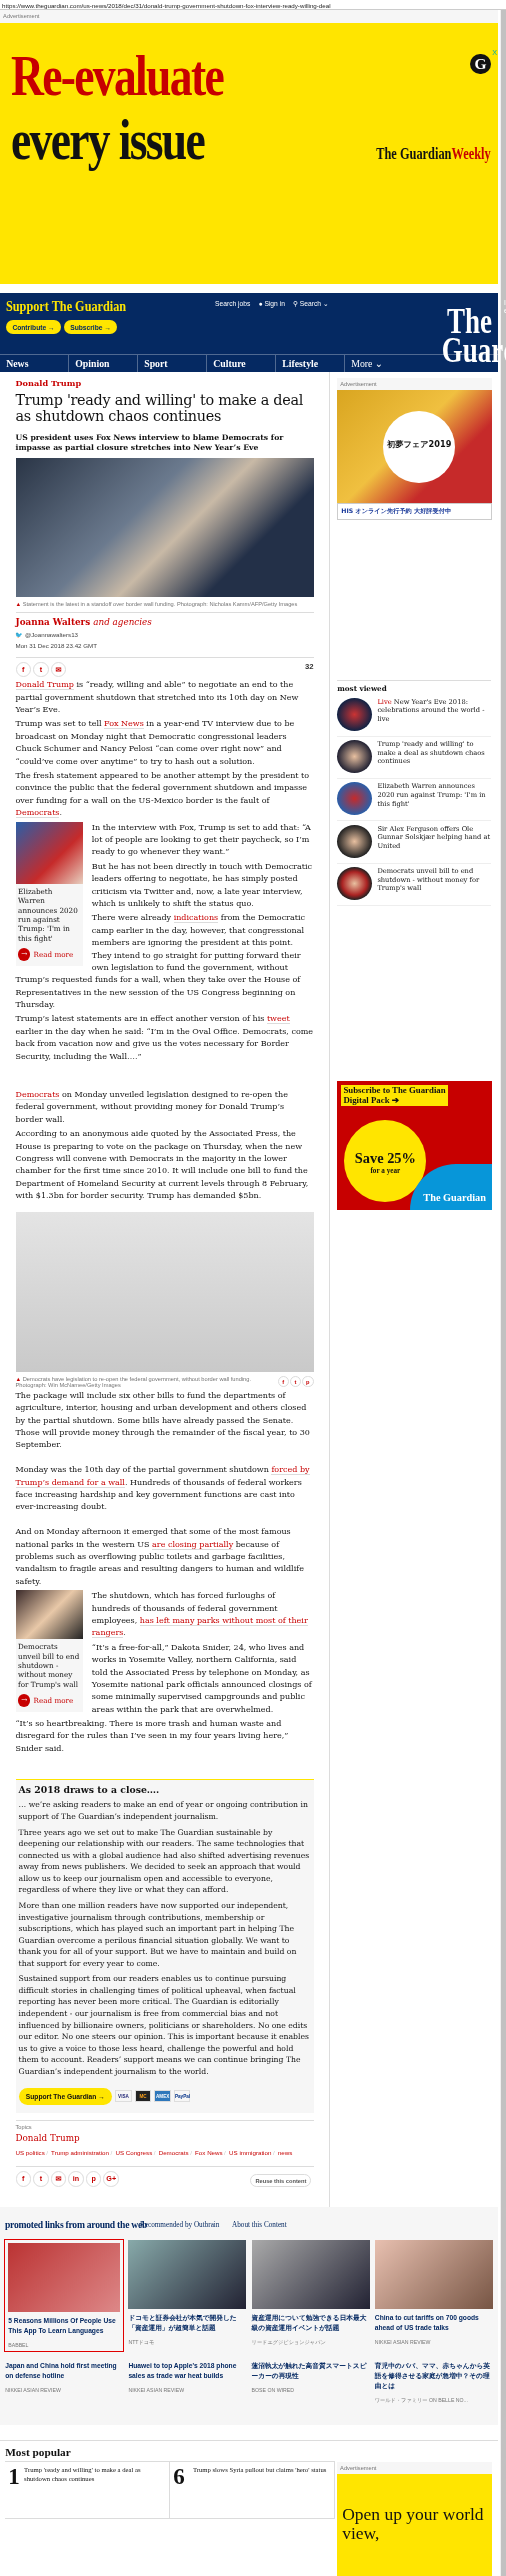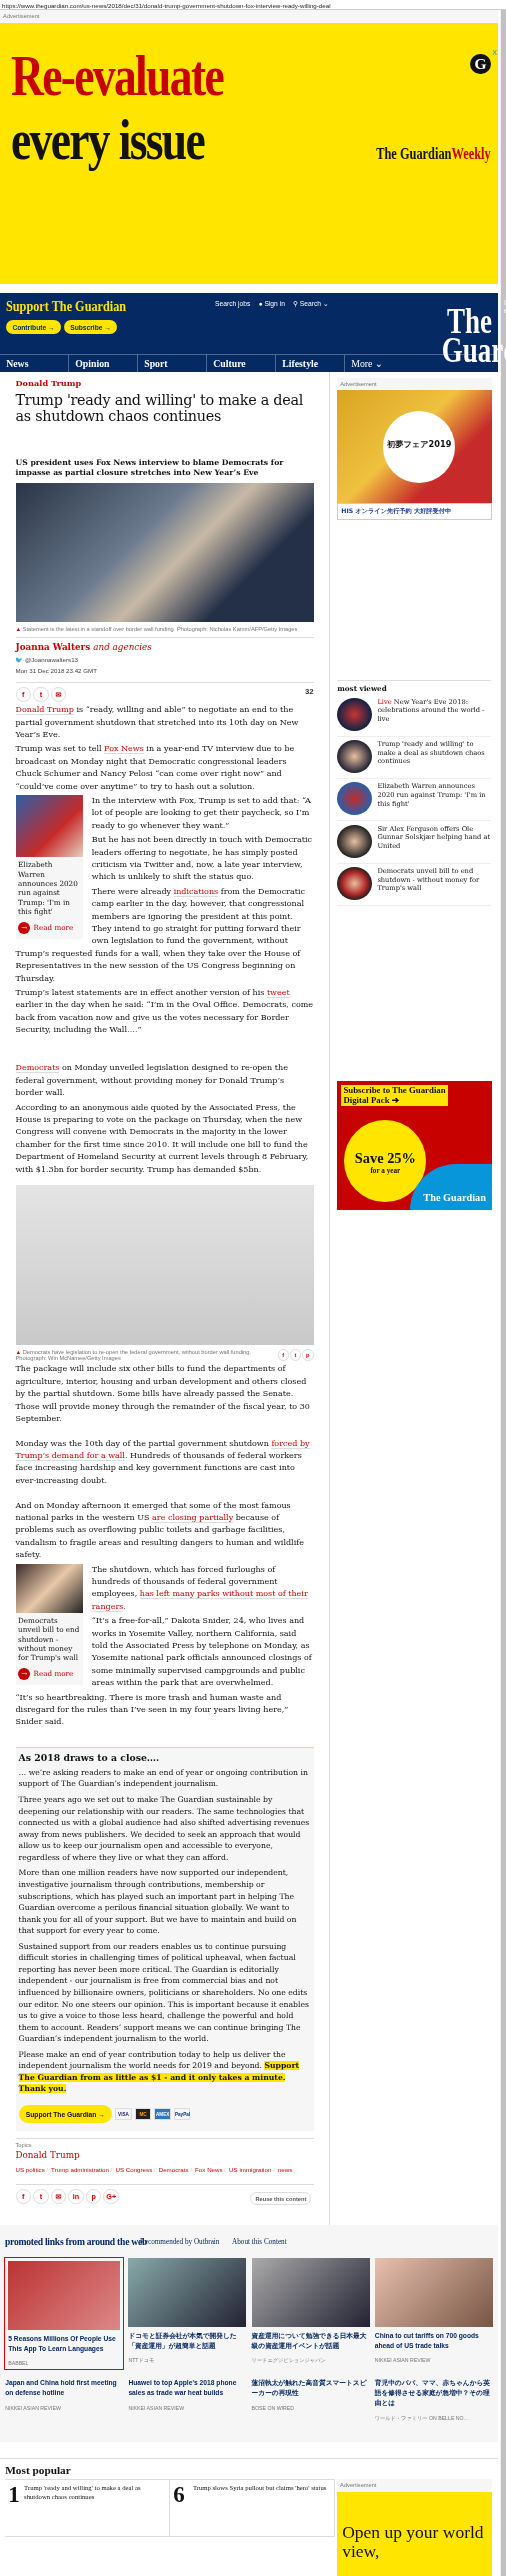--- a/index.html
+++ b/index.html
@@ -23,40 +23,40 @@
 .glogo2{position:absolute;right:6.2px;top:5.2px;color:#fff;font:bold 36px "Liberation Serif",serif;line-height:.8;text-align:right;transform:scaleX(.75);transform-origin:right}
 .edition{position:absolute;right:6.2px;top:6.2px;color:#fff;font:6.7px "Liberation Sans",sans-serif;width:46px;line-height:1.2}
 .nav{background:#052962;height:18.5px;display:flex;border-top:0.5px solid #506991}
 .nav div{color:#fff;font:bold 9.8px "Liberation Serif",serif;padding:3.1px 6.2px;border-right:0.5px solid #506991;width:69px}
 .nav div.more{font-weight:normal;border:none}
 .main{display:flex}
 .content{width:340px;padding:4.1px 15.5px 0 15.5px;border-right:0.5px solid #dcdcdc}
 .side{width:168px;padding:0 7.2px}
 .kicker{color:#c70000;font:bold 8.2px "DejaVu Serif",serif;margin-top:1px}
 h1{font:14.4px "DejaVu Serif",serif;line-height:1.15;margin-top:4.1px;letter-spacing:-0.3px}
-.stand{font:bold 7.7px "DejaVu Serif",serif;margin-top:33px;line-height:1.3}
+.stand{font:bold 7.7px "DejaVu Serif",serif;margin-top:8px;line-height:1.3}
 .heroimg{height:139px;background:linear-gradient(135deg,#2a3546,#6b7a8e 40%,#c8b9a6 55%,#233048 75%);margin-top:5.2px}
 .caption{font:5.7px "Liberation Sans",sans-serif;color:#767676;margin-top:4.1px}
 .tri{color:#c70000}
 .rule{border-top:1.5px double #dcdcdc;margin-top:5.2px;padding-top:4.1px}
 .byline{color:#c70000;font:bold 8.8px "DejaVu Serif",serif}
 .byline i{font-weight:normal}
 .meta{font:6.2px "Liberation Sans",sans-serif;color:#444;margin-top:3.1px;line-height:1.7}
 .share{display:flex;gap:2.1px;margin-top:5.2px;border-top:0.5px solid #dcdcdc;padding-top:4.1px;position:relative}
 .circle{width:15.5px;height:15.5px;border-radius:50%;border:0.5px solid #dcdcdc;color:#c70000;font:bold 7.2px "Liberation Sans",sans-serif;text-align:center;line-height:14.4px}
 .sharecount{position:absolute;right:0;top:4.1px;font:bold 7.7px "Liberation Sans",sans-serif;color:#333}
 p.body{font:8px "DejaVu Serif",serif;line-height:1.55;margin-top:2px;color:#121212}
 a.l{color:#c70000;text-decoration:none;border-bottom:0.5px solid #dcdcdc}
 .rm{float:left;width:67px;background:#f6f6f6;margin:2.1px 9.3px 4.1px 0}
 .rm .img{height:62px}
 .rm .t{font:7.2px "DejaVu Serif",serif;padding:3.1px 2.6px;line-height:1.3}
 .rm .r{color:#c70000;font:7.2px "DejaVu Serif",serif;padding:2.1px 2.6px 5.2px;display:flex;align-items:center;gap:3.1px}
 .rm .r span.c{width:12.4px;height:12.4px;background:#c70000;color:#fff;border-radius:50%;text-align:center;line-height:12.4px;font-size:7.2px}
 .img2{height:118px;background:linear-gradient(180deg,#e4e4e4,#c9c9c9);margin-top:9.3px;position:relative}
-.epic{background:#f6f6f6;border-top:0.5px solid #ffe500;padding:4.1px 3.1px 8.2px;margin-top:18px}
+.epic{background:#f6f6f6;border-top:0.5px solid #ffe500;padding:4.1px 3.1px 8.2px;margin-top:24px}
 .epic h3{font:bold 9.3px "DejaVu Serif",serif}
 .epic p{font:7.7px "DejaVu Serif",serif;line-height:1.5;margin-top:4.1px}
 .hl{background:#ffe500;font-weight:bold}
 .epicbtn{display:flex;align-items:center;gap:3.1px;margin-top:10.3px}
 .card{width:16.5px;height:12.4px;border:0.5px solid #ddd;font:bold 4.6px "Liberation Sans",sans-serif;text-align:center;line-height:11.3px}
 .topics{border-top:1.5px double #dcdcdc;margin-top:7.2px;padding-top:3.1px}
 .topics .lbl{font:5.7px "Liberation Sans",sans-serif;color:#767676}
 .topics .main{font:8.8px "DejaVu Serif",serif;color:#c70000;margin-top:2.1px}
 .topics .tags{font:6.2px "Liberation Sans",sans-serif;color:#c70000;margin-top:6.2px}
 .topics .tags span.s{color:#ccc;margin:0 1.5px}
@@ -140,20 +140,21 @@
       </div>
       <div class="share">
         <div class="circle">f</div>
         <div class="circle">t</div>
         <div class="circle">✉</div>
         <div class="sharecount">32</div>
       </div>
 
       <p class="body"><a class="l">Donald Trump</a><span> is “ready, willing and able” to negotiate an end to the partial government shutdown that stretched into its 10th day on New Year’s Eve.</span></p>
       <p class="body"><span>Trump was set to tell </span><a class="l">Fox News</a><span> in a year-end TV interview due to be broadcast on Monday night that Democratic congressional leaders Chuck Schumer and Nancy Pelosi “can come over right now” and “could’ve come over anytime” to try to hash out a solution.</span></p>
+      <p class="body"><span>The fresh statement appeared to be another attempt by the president to convince the public that the federal government shutdown and impasse over funding for a wall on the US-Mexico border is the fault of </span><a class="l">Democrats</a><span>.</span></p>
 
       <div class="rm">
         <div class="img" style="background:linear-gradient(135deg,#2a5ea8,#c62a2a 60%,#e8d0c0)"></div>
         <div class="t">Elizabeth Warren announces 2020 run against Trump: 'I'm in this fight'</div>
         <div class="r">
             <span class="c">→</span>
             <span>Read more</span>
           </div>
       </div>
       <p class="body">In the interview with Fox, Trump is set to add that: “A lot of people are looking to get their paycheck, so I’m ready to go whenever they want.”</p>
@@ -185,21 +186,20 @@
       <p class="body"><span>The shutdown, which has forced furloughs of hundreds of thousands of federal government employees, </span><a class="l">has left many parks without most of their rangers</a><span>.</span></p>
       <p class="body">“It’s a free-for-all,” Dakota Snider, 24, who lives and works in Yosemite Valley, northern California, said told the Associated Press by telephone on Monday, as Yosemite national park officials announced closings of some minimally supervised campgrounds and public areas within the park that are overwhelmed.</p>
       <p class="body" style="clear:both">“It’s so heartbreaking. There is more trash and human waste and disregard for the rules than I’ve seen in my four years living here,” Snider said.</p>
 
       <div class="epic">
         <h3>As 2018 draws to a close….</h3>
         <p>… we’re asking readers to make an end of year or ongoing contribution in support of The Guardian’s independent journalism.</p>
         <p>Three years ago we set out to make The Guardian sustainable by deepening our relationship with our readers. The same technologies that connected us with a global audience had also shifted advertising revenues away from news publishers. We decided to seek an approach that would allow us to keep our journalism open and accessible to everyone, regardless of where they live or what they can afford.</p>
         <p>More than one million readers have now supported our independent, investigative journalism through contributions, membership or subscriptions, which has played such an important part in helping The Guardian overcome a perilous financial situation globally. We want to thank you for all of your support. But we have to maintain and build on that support for every year to come.</p>
         <p>Sustained support from our readers enables us to continue pursuing difficult stories in challenging times of political upheaval, when factual reporting has never been more critical. The Guardian is editorially independent - our journalism is free from commercial bias and not influenced by billionaire owners, politicians or shareholders. No one edits our editor. No one steers our opinion. This is important because it enables us to give a voice to those less heard, challenge the powerful and hold them to account. Readers’ support means we can continue bringing The Guardian’s independent journalism to the world.</p>
-        <p><span>Please make an end of year contribution today to help us deliver the independent journalism the world needs for 2019 and beyond. </span><span class="hl">Support The Guardian from as little as $1 - and it only takes a minute. Thank you.</span></p>
         <div class="epicbtn">
           <span class="pill" style="color:#121212;font-size:6.7px;padding:5.2px 7.2px">Support The Guardian →</span>
           <span class="card" style="color:#1a1f71">VISA</span>
           <span class="card" style="background:#222;color:#f79e1b">MC</span>
           <span class="card" style="background:#2e77bb;color:#fff">AMEX</span>
           <span class="card" style="color:#003087">PayPal</span>
         </div>
       </div>
 
       <div class="topics">

